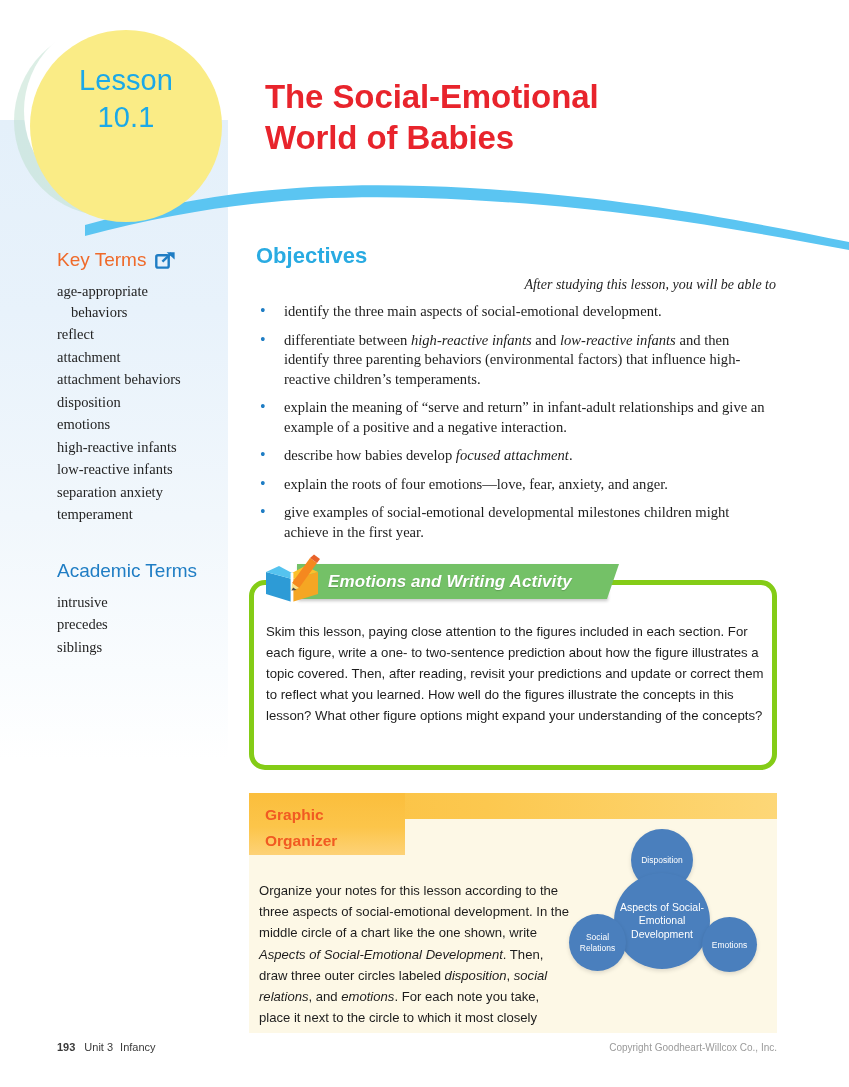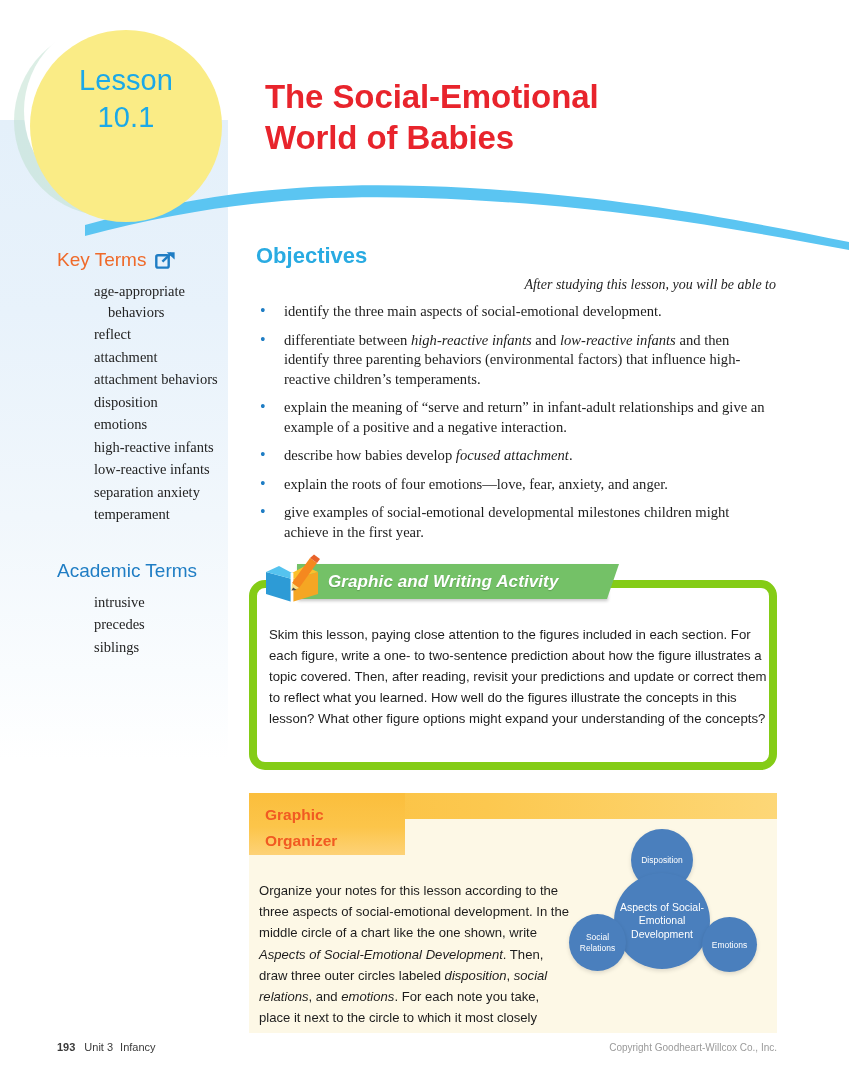--- a/index.html
+++ b/index.html
@@ -112,21 +112,21 @@
   #academic-terms-head { color: #1f7dc4; margin-top: 34px; }
   .term-list {
     list-style: none;
     margin: 0;
     padding: 0;
     font-family: "Liberation Serif", serif;
     font-size: 14.5px;
     line-height: 20.5px;
     color: #232323;
   }
-  .term-list li { margin-bottom: 2px; margin-left: 37px; }
+  .term-list li { margin-bottom: 2px; }
   .term-list li .cont { display: block; padding-left: 14px; }
 
   
   #objectives {
     position: absolute;
     left: 256px; top: 243px;
     width: 520px;
     z-index: 4;
   }
   #objectives-head {
@@ -165,21 +165,21 @@
     color: #1f7dc4;
     font-size: 16px;
   }
   em { font-style: italic; }
 
   
   #rw-box {
     position: absolute;
     left: 249px; top: 580px;
     width: 528px; height: 190px;
-    border: 8px solid #84cc16;
+    border: 5px solid #84cc16;
     border-radius: 16px;
     background: #ffffff;
     box-sizing: border-box;
     z-index: 4;
   }
   #rw-banner {
     position: absolute;
     left: 262px; top: 564px;
     z-index: 6;
     height: 35px;
@@ -414,21 +414,21 @@
     <path d="M4 20 L30 27 L30 50 L4 42 Z" fill="#2d9bd6"></path>
     <path d="M30 27 L56 20 L56 42 L30 50 Z" fill="#f5a623"></path>
     <path d="M4 20 L17 14 L30 21 L30 27 Z" fill="#55c3ef"></path>
     <path d="M30 21 L43 14 L56 20 L30 27 Z" fill="#fbc02d"></path>
     <path d="M28.6 21 L31.4 21 L31.4 50 L28.6 50 Z" fill="#ffffff"></path>
     <path d="M30 31 L48 6 L55 11 L37 36 Z" fill="#f5881f"></path>
     <path d="M48 6 L55 11 L58 7 L52 2.5 Z" fill="#e8622a"></path>
     <path d="M30 31 L37 36 L29.4 38.6 Z" fill="#fce08a"></path>
     <path d="M31.2 35.6 L34.6 38 L29.4 38.6 Z" fill="#4a4a4a"></path>
   </svg>
-  <span id="rw-banner-label">Graphic and Writing Activity</span>
+  <span id="rw-banner-label">Emotions and Writing Activity</span>
 </div>
 
 <div id="go-box">
   <div id="go-band-wide"></div>
   <div id="go-band-tab"></div>
   <div id="go-title">
     <div>Graphic</div>
     <div>Organizer</div>
   </div>
   <div id="go-text">Organize your notes for this lesson according to the three aspects of social-emotional development. In the middle circle of a chart like the one shown, write <em>Aspects of Social-Emotional Development</em>. Then, draw three outer circles labeled <em>disposition</em>, <em>social relations</em>, and <em>emotions</em>. For each note you take, place it next to the circle to which it most closely relates.</div>

